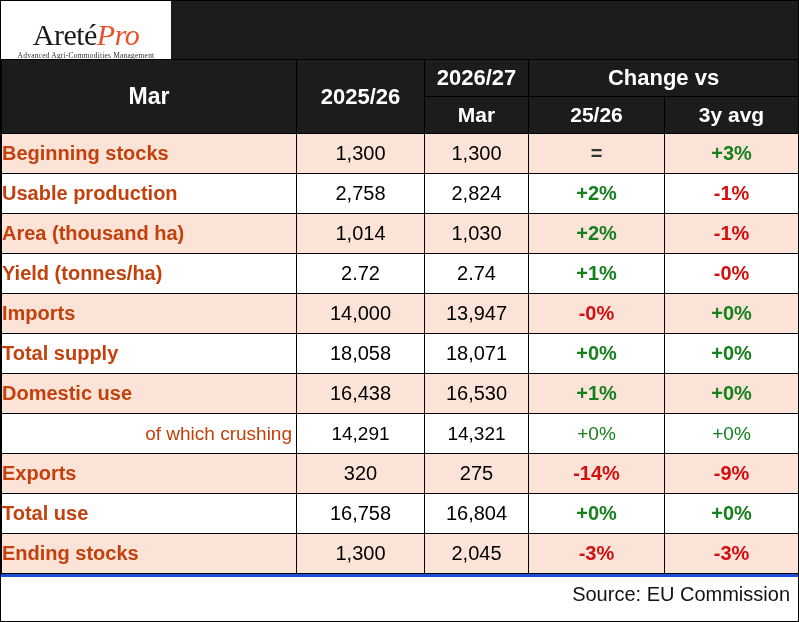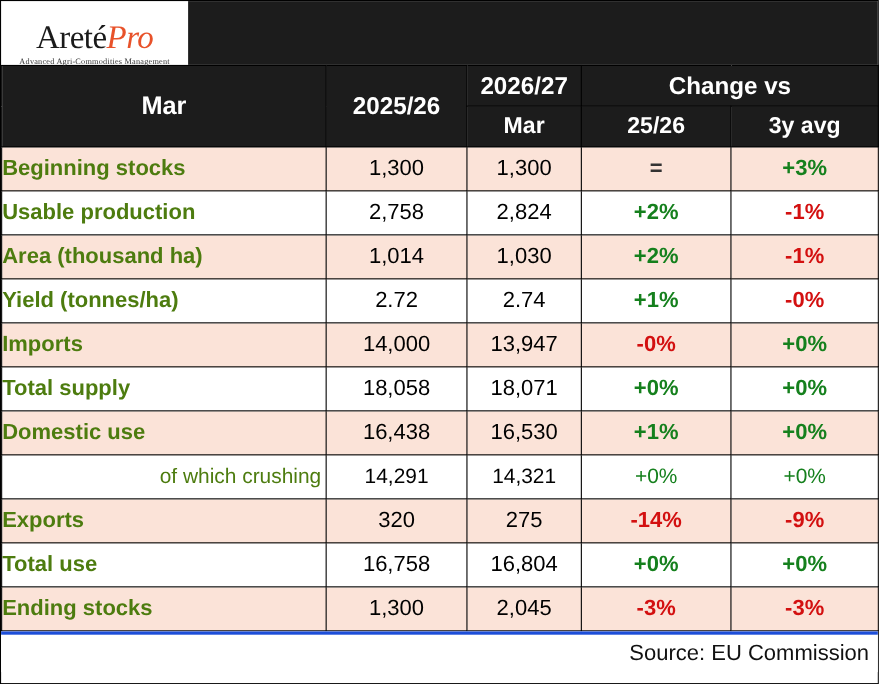--- a/index.html
+++ b/index.html
@@ -89,21 +89,21 @@
     height: 37px;
     vertical-align: middle;
   }
   .hd.mar-left { font-size: 23px; }
   .hd.small { font-size: 21px; }
 
   
   .lbl {
     font-size: 20px;
     font-weight: bold;
-    color: #4d7c0f;
+    color: #c2410c;
     padding: 0 6px 0 8px;
     height: 40px;
     vertical-align: middle;
     text-align: left;
     white-space: nowrap;
   }
   .lbl.indent {
     text-align: right;
     font-weight: normal;
     font-size: 19px;

